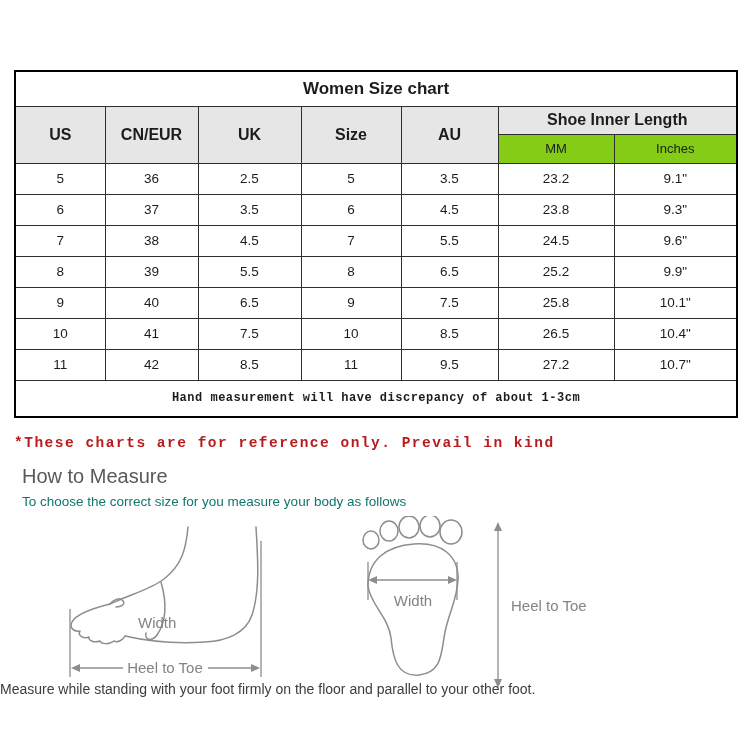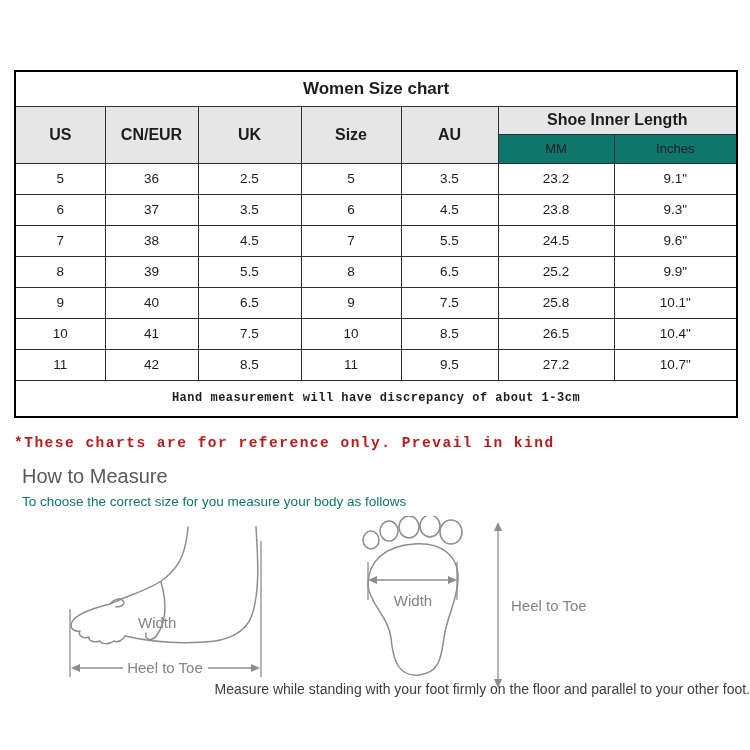--- a/index.html
+++ b/index.html
@@ -37,21 +37,21 @@
     margin-top: 28px;
   }
   .head-row1 th {
     height: 28px;
     background: #e6e6e6;
     font-size: 16px;
     font-weight: bold;
   }
   .head-row2 th {
     height: 29px;
-    background: #0f766e;
+    background: #84cc16;
     font-size: 13px;
     font-weight: normal;
   }
   .size-table tbody td {
     height: 31px;
     font-size: 13.5px;
     font-weight: normal;
     background: #fff;
   }
   .note-row td {
@@ -92,21 +92,21 @@
   .fig-side svg, .fig-print svg { display: block; }
   .sketch { stroke: #8d8d8d; stroke-width: 1.5; fill: none; stroke-linecap: round; stroke-linejoin: round; }
   .measure { stroke: #8d8d8d; stroke-width: 1.3; fill: none; }
   .arrowhead { fill: #8d8d8d; stroke: none; }
   .fig-label { fill: #848484; font-family: "Liberation Sans", sans-serif; font-size: 15px; }
 
   .caption {
     position: absolute;
     top: 681px; left: 0;
     width: 750px;
-    text-align: right;
+    text-align: left;
     font-size: 14px;
     color: #3d3d3d;
   }
 </style>
 </head>
 <body>
 
 <table class="size-table">
   <colgroup>
     <col style="width:90px">

